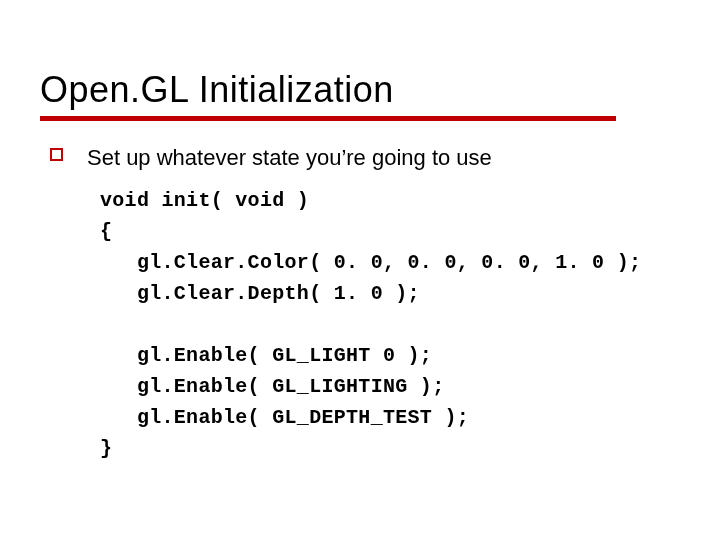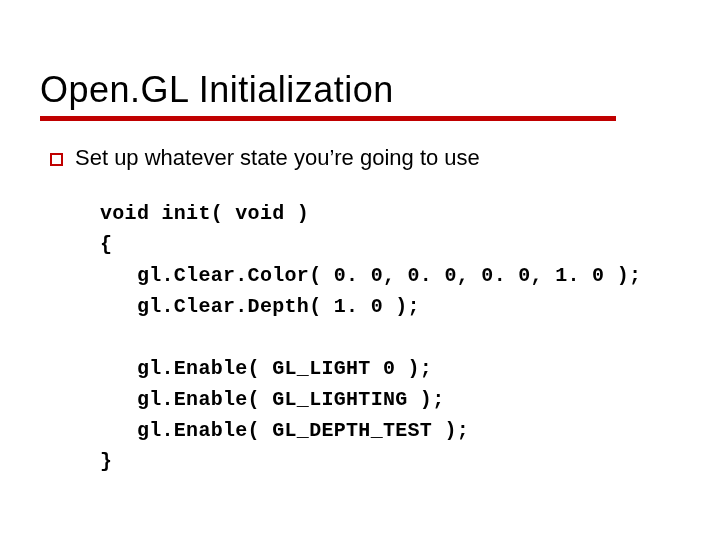--- a/index.html
+++ b/index.html
@@ -27,24 +27,24 @@
     line-height: 1.1;
   }
   .rule {
     height: 5px;
     background: #c00000;
     width: 100%;
     margin-bottom: 22px;
   }
   .bullet-row {
     display: flex;
-    align-items: center;
-    gap: 12px;
+    align-items: flex-start;
+    gap: 24px;
     margin-left: 10px;
-    margin-bottom: 26px;
+    margin-bottom: 13px;
   }
   .bullet-box {
     flex: 0 0 auto;
     width: 13px;
     height: 13px;
     border: 2px solid #c00000;
     margin-top: 5px;
     box-sizing: border-box;
     background: #fff;
   }

